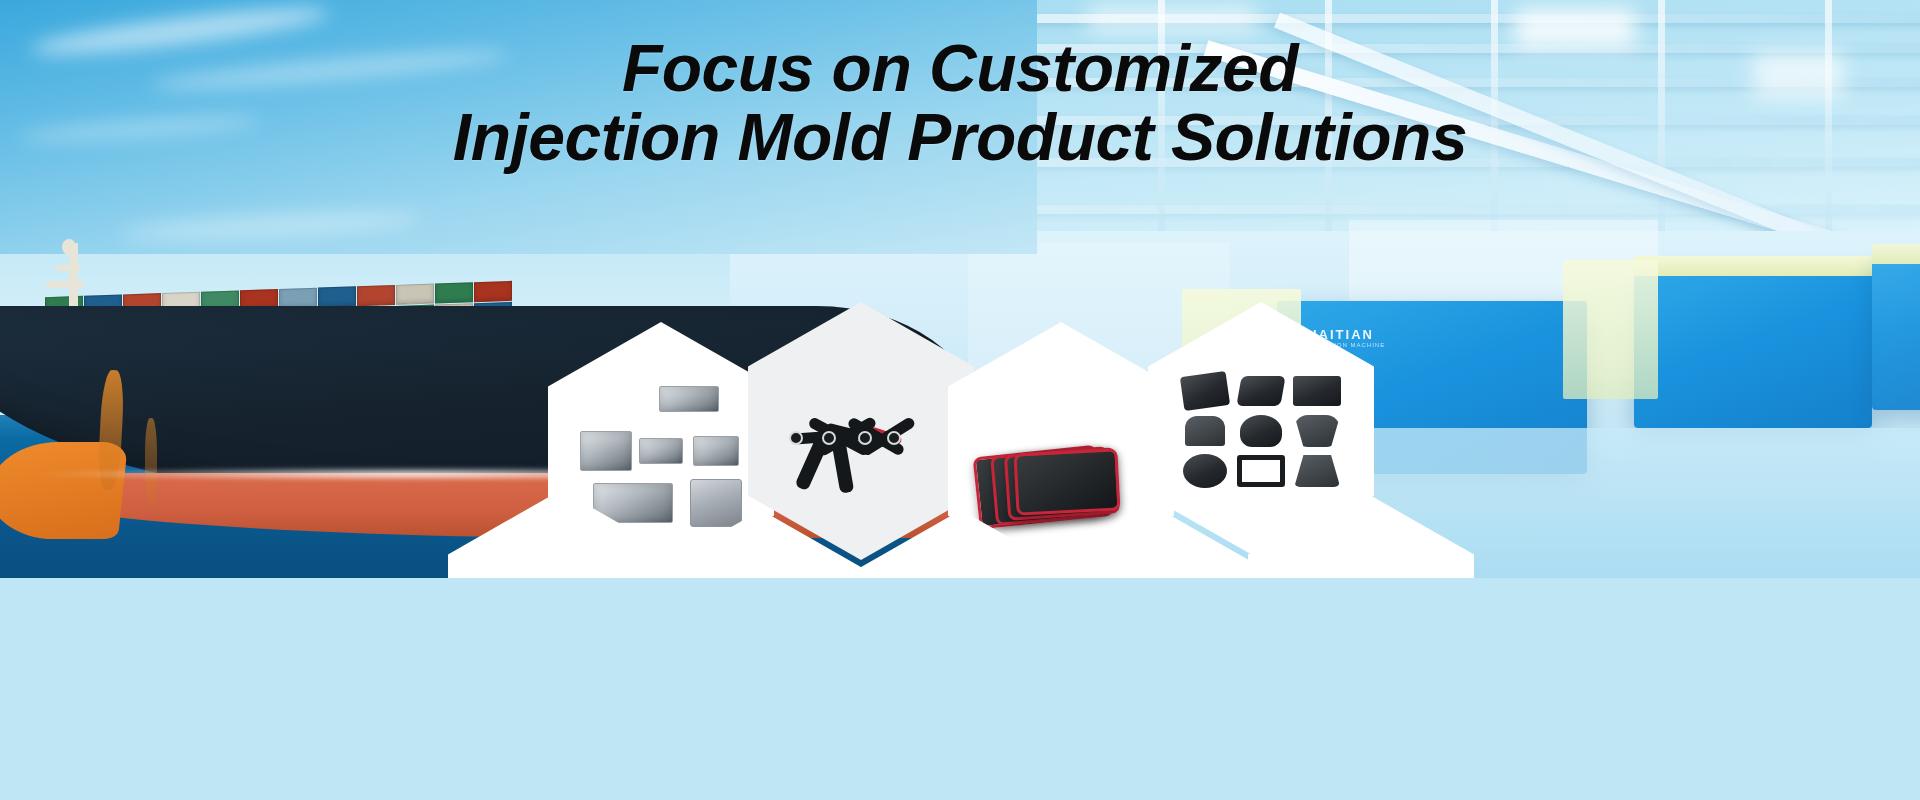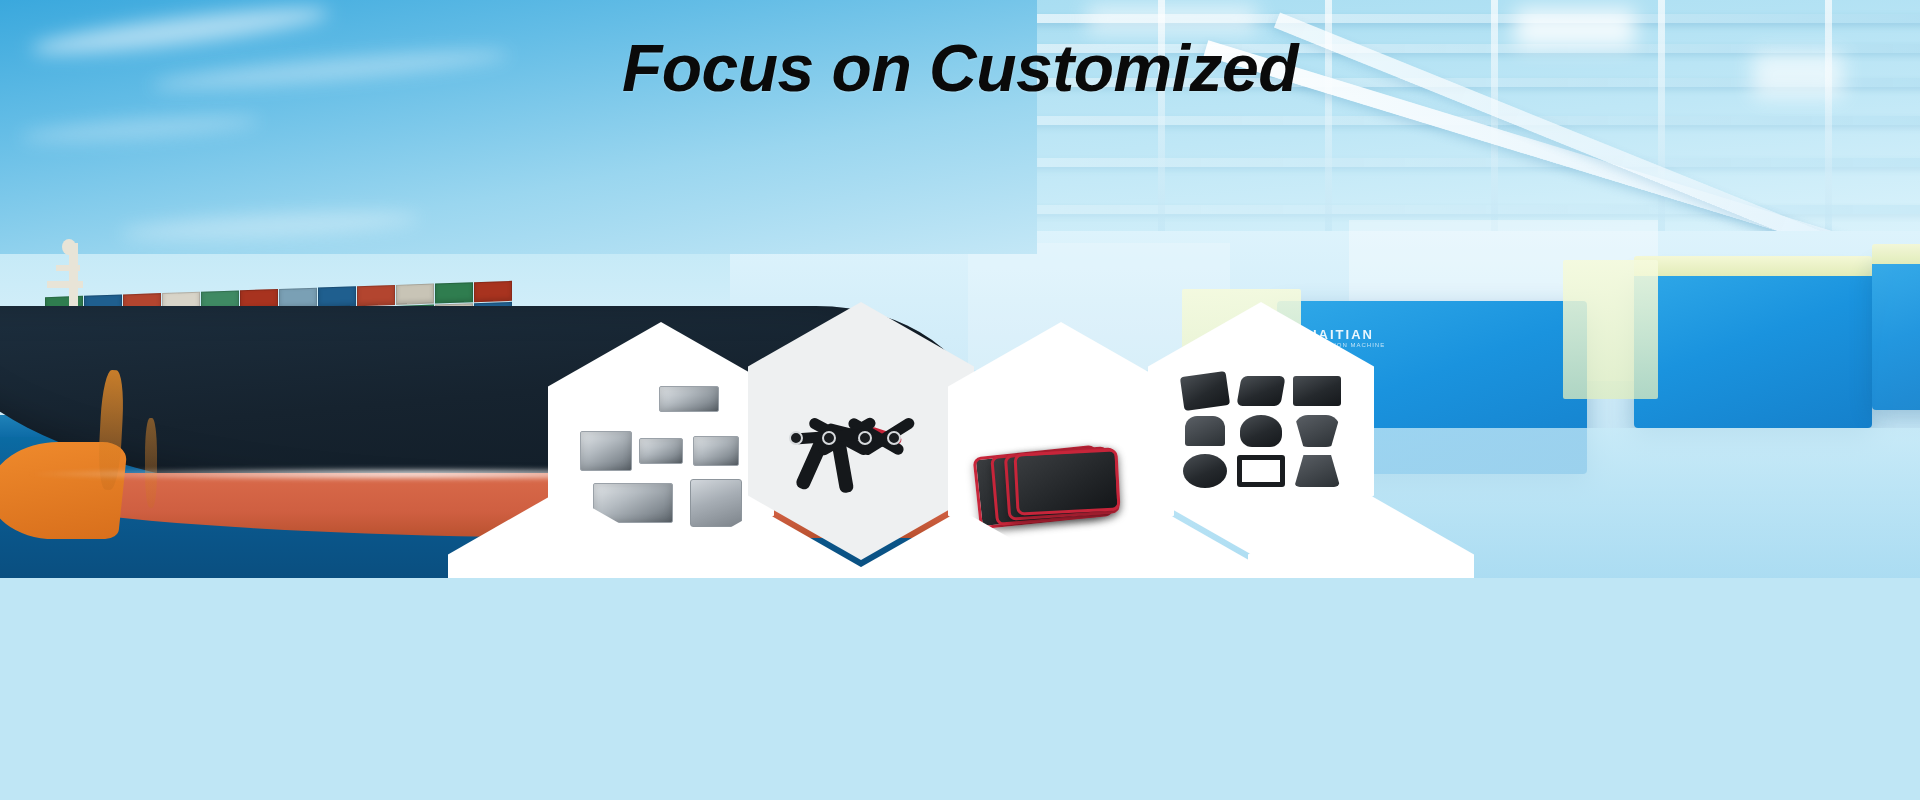--- a/index.html
+++ b/index.html
@@ -373,20 +373,21 @@
     <div class="hull"></div>
     <div class="hull-red"></div>
     <div class="bow-orange"></div>
     <div class="rust-streak" style="left:9%;bottom:20%;width:22px;height:120px;transform:rotate(3deg);"></div>
     <div class="rust-streak" style="left:13%;bottom:16%;width:12px;height:90px;opacity:.6;"></div>
     <div class="foam"></div>
   </div>
 
   <div class="headline">
     <div class="line">Focus on Customized</div>
+    <div class="line">Injection Mold Product Solutions</div>
   </div>
 
   <div id="hexes">
 
     <div class="hex" style="left:548px;top:322px;width:226px;height:258px;">
       <div class="hex-inner">
         <div class="hex-grid" style="grid-template-columns:1fr 1fr 1fr;grid-template-rows:1fr 1fr 1fr;gap:4px;">
           <div class="moldblk" style="grid-column:2/4;width:60px;height:26px;"></div>
           <div class="moldblk" style="grid-column:1/2;width:52px;height:40px;"></div>
           <div class="moldblk" style="width:44px;height:26px;"></div>

